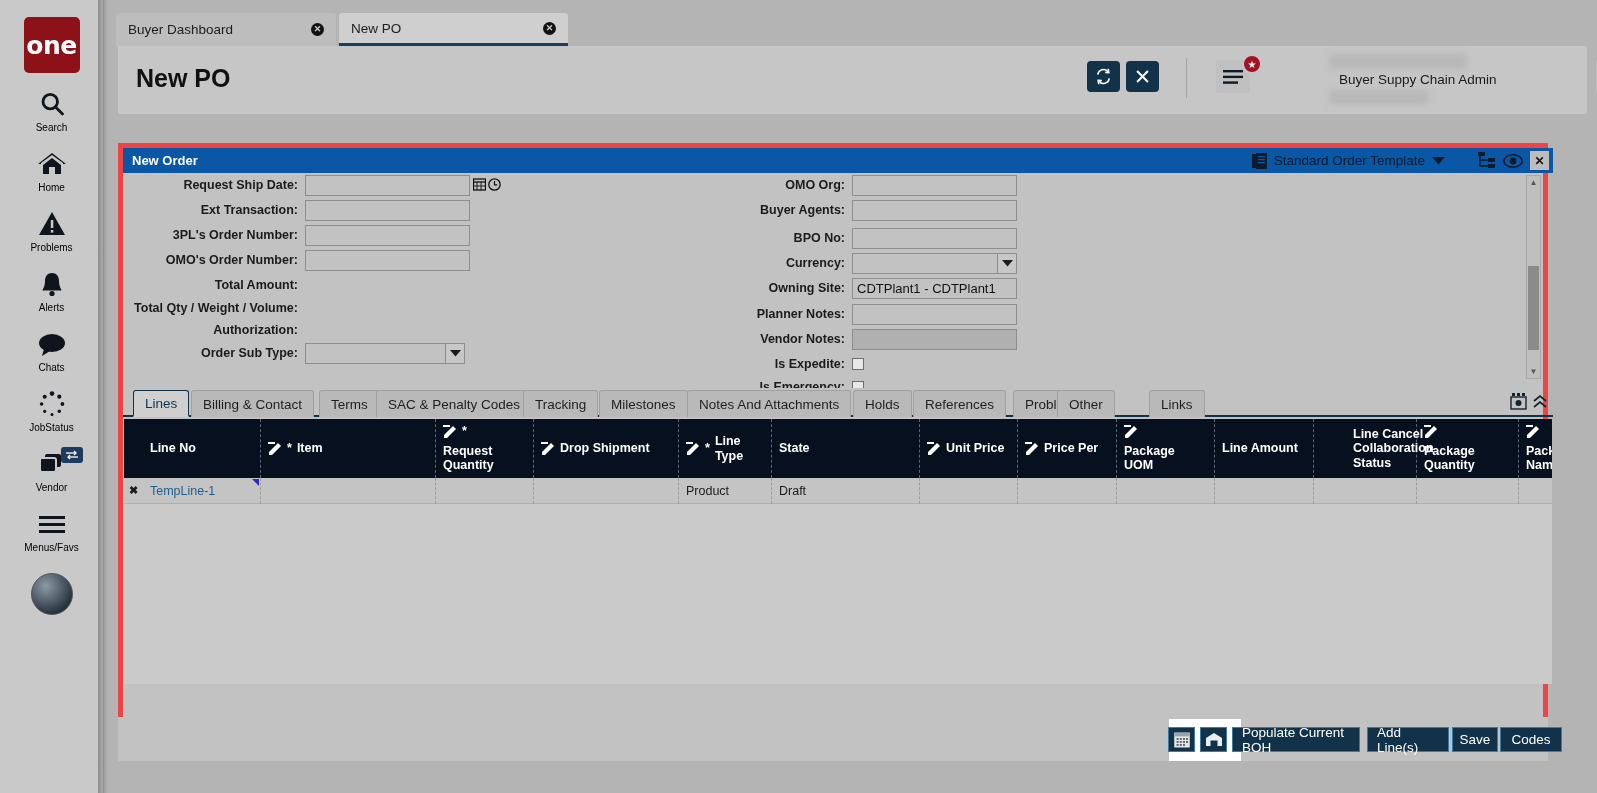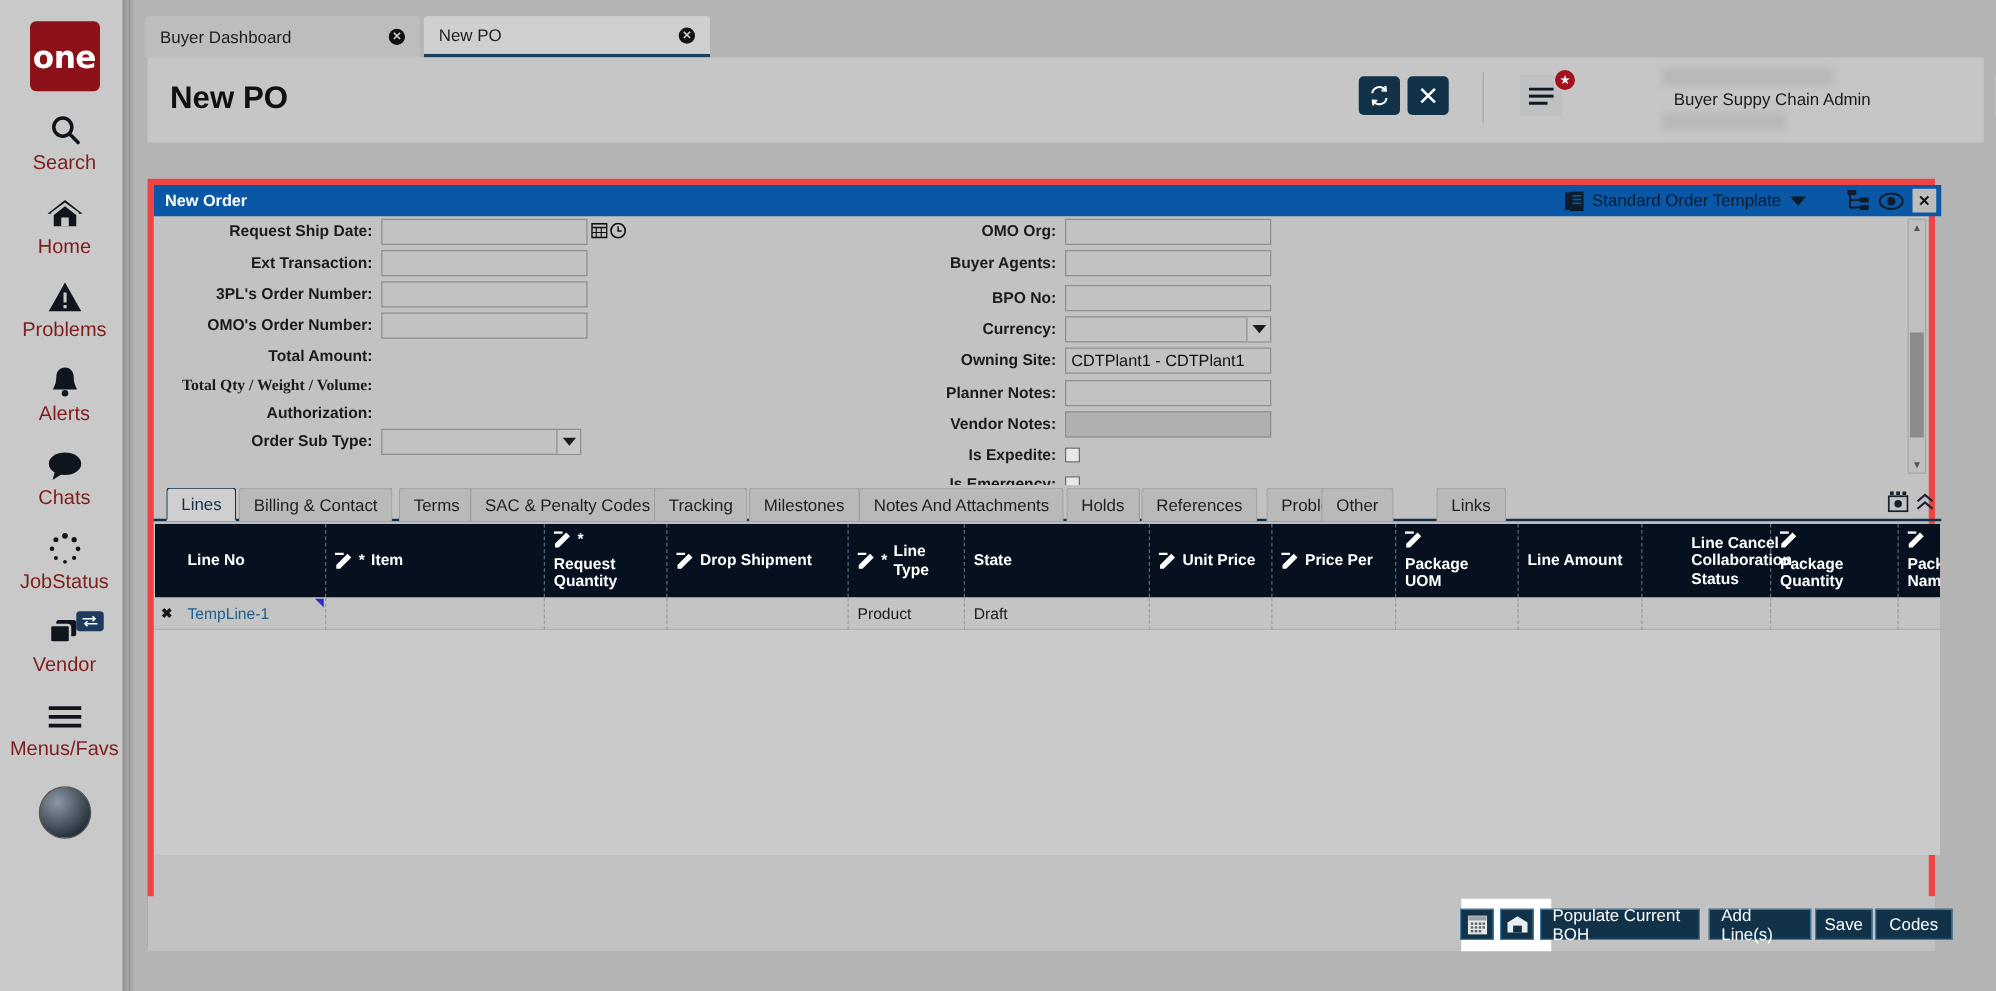--- a/index.html
+++ b/index.html
@@ -23,21 +23,21 @@
     background:linear-gradient(to right, rgba(0,0,0,0.30), rgba(0,0,0,0)); }
   .logo {
     width:56px; height:56px; margin-top:17px; background:#8c1118;
     border-radius:5px; display:flex; align-items:center; justify-content:center;
   }
   .logo span { color:#fff; font-size:25px; font-weight:600; letter-spacing:-0.5px;
     font-family:"DejaVu Sans", sans-serif; }
   .railitem { width:98px; margin-top:16px; display:flex; flex-direction:column;
     align-items:center; cursor:pointer; position:relative; }
   .railicon { height:30px; display:flex; align-items:center; justify-content:center; color:#10141c; }
-  .raillabel { font-size:16px; color:#7f1d1d; margin-top:3px; }
+  .raillabel { font-size:10px; color:#000000; margin-top:3px; }
   .switchbadge {
     position:absolute; right:18px; top:-2px; width:22px; height:16px;
     background:#1e3a5f; border-radius:3px; display:flex; align-items:center; justify-content:center;
     color:#fff; font-size:10px;
   }
   .avatarimg {
     width:42px; height:42px; border-radius:50%;
     background:radial-gradient(circle at 35% 30%, #8d9aa5, #2b3742 70%, #101820);
     margin-top:20px; border:1px solid #555;
   }
@@ -423,21 +423,21 @@
       <div class="frow" style="left:0; top:76px;">
         <div class="flabel" style="width:175px;">OMO's Order Number:</div>
         <input class="finput" style="margin-left: 7px; width: 165px;" value="">
       </div>
 
       <div class="frow" style="left:0; top:101px;">
         <div class="flabel" style="width:175px;">Total Amount:</div>
         <div style="margin-left:7px; font-size:12.5px;"></div>
       </div>
 
-      <div class="frow" style="left:0; top:124px;font-family:Liberation Serif, serif;">
+      <div class="frow" style="left:0; top:124px;">
         <div class="flabel" style="width:175px;">Total Qty / Weight / Volume:</div>
         <div style="margin-left:7px; font-size:12.5px;"></div>
       </div>
 
       <div class="frow" style="left:0; top:146px;">
         <div class="flabel" style="width:175px;">Authorization:</div>
         <div style="margin-left:7px; font-size:12.5px;"></div>
       </div>
 
       <div class="frow" style="left:0; top:169px;">

